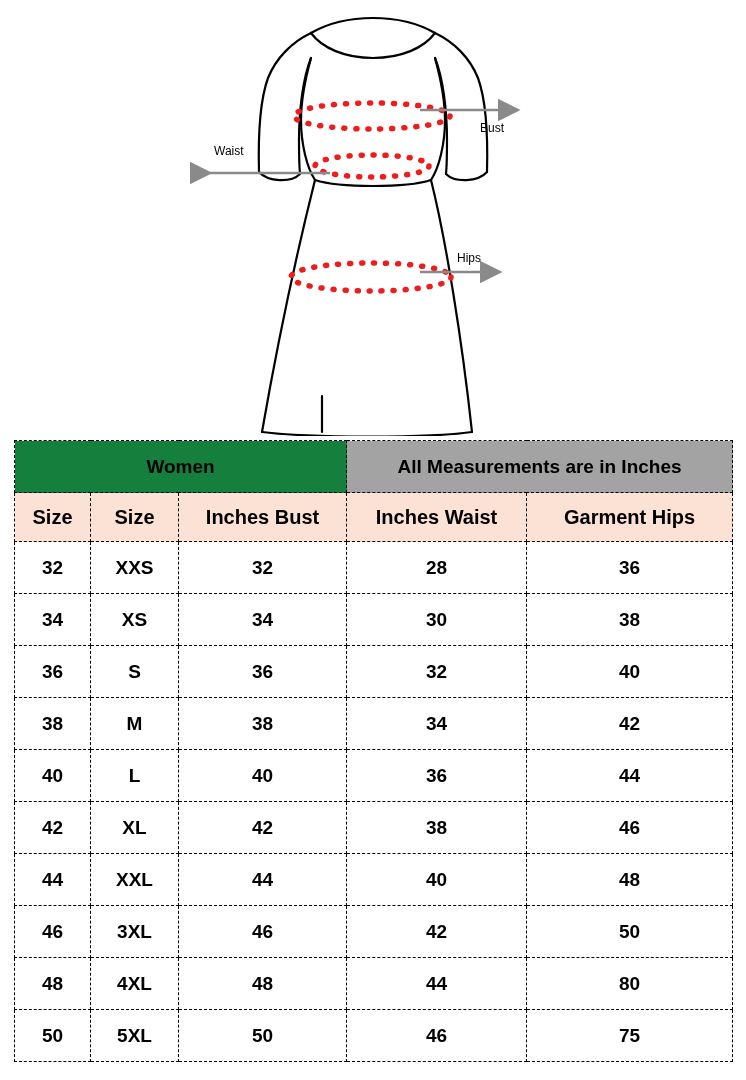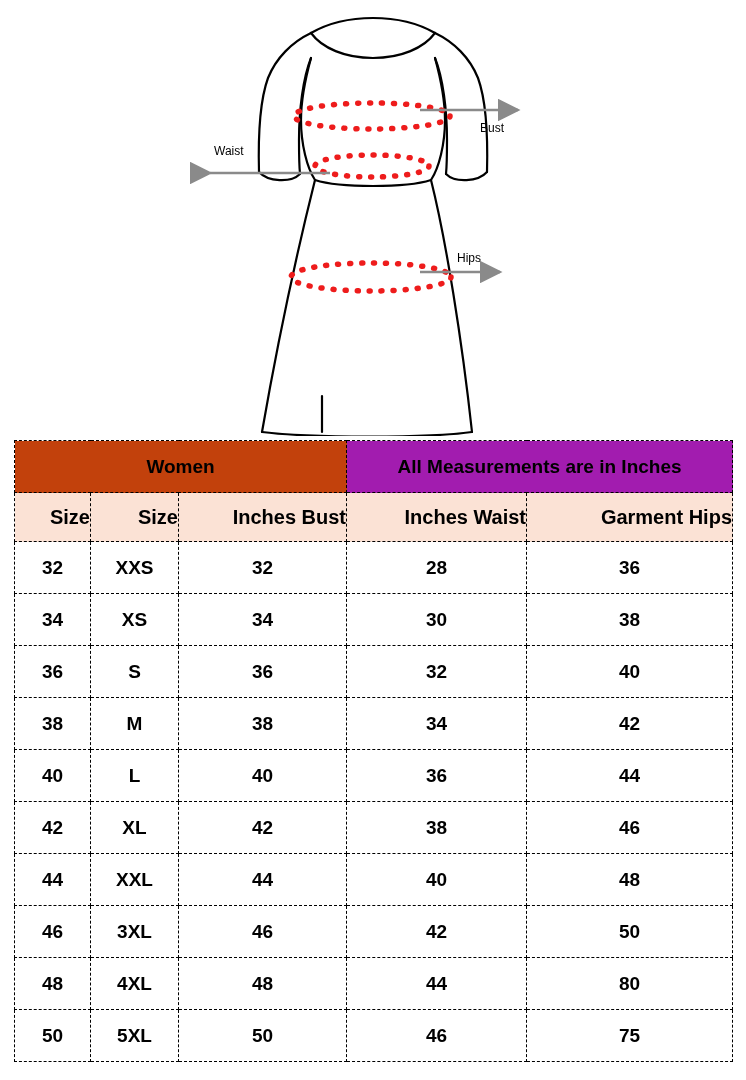--- a/index.html
+++ b/index.html
@@ -41,34 +41,33 @@
   table.size-table td {
     border: 1px dashed #000;
     text-align: center;
     vertical-align: middle;
     font-weight: bold;
     font-size: 19px;
     height: 51px;
     padding: 0;
   }
   td.title-women {
-    background: #c2410c;
+    background: #15803d;
     font-size: 21px;
     height: 54px;
   }
   td.title-measure {
-    background: #a21caf;
+    background: #a3a3a3;
     font-size: 21px;
     height: 54px;
   }
   tr.header-row td {
     background: #fbe2d5;
     font-size: 20px;
     height: 48px;
-    text-align: right;
   }
   col.c1 { width: 76px; }
   col.c2 { width: 88px; }
   col.c3 { width: 168px; }
   col.c4 { width: 180px; }
   col.c5 { width: 206px; }
 </style>
 </head>
 <body>
 

